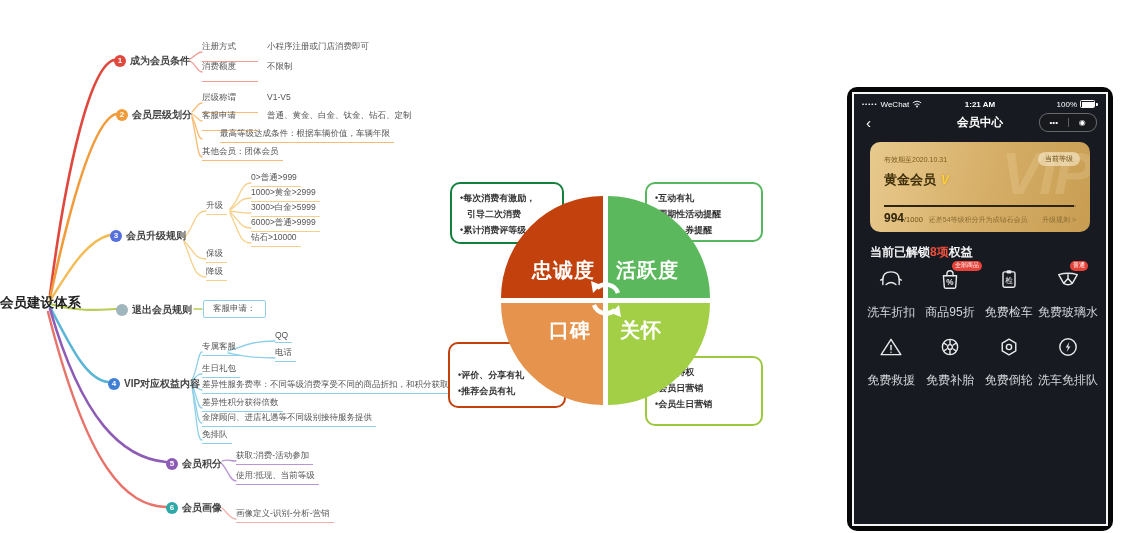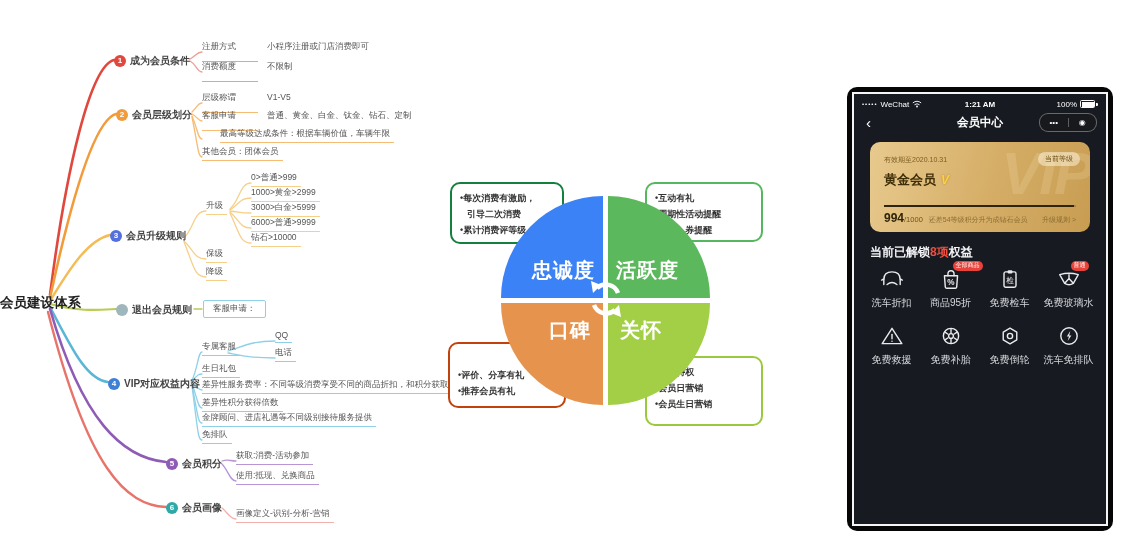--- a/index.html
+++ b/index.html
@@ -54,21 +54,21 @@
   .gc-row{position:absolute;left:14px;right:14px;top:69px;display:flex;align-items:baseline}
   .gc-pts{font-size:12px;font-weight:800;color:#2f2508}
   .gc-total{font-size:7.5px;color:#6d5419}
   .gc-hint{margin-left:6px;font-size:7px;color:#8a6d33}
   .gc-link{margin-left:auto;font-size:7px;color:#8a6d33;cursor:default}
   .ben-title{position:absolute;left:16px;top:150px;font-size:12px;font-weight:700;color:#f2f3f5}
   .ben-title .hl{color:#f04f3e}
   .ben-grid{position:absolute;left:8px;right:8px;top:172px;display:grid;grid-template-columns:repeat(4,1fr);row-gap:13px}
   .ben-cell{display:flex;flex-direction:column;align-items:center}
   .ben-ic{position:relative;width:26px;height:26px;display:flex;align-items:center;justify-content:center}
-  .ben-lbl{margin-top:4px;font-size:10px;color:#d6d8dc;white-space:nowrap}
+  .ben-lbl{margin-top:12px;font-size:12px;color:#d6d8dc;white-space:nowrap}
   .ben-badge{position:absolute;top:-5px;left:15px;background:#e8433a;color:#fff;font-size:6px;line-height:1.3;padding:1px 3px;border-radius:5px;white-space:nowrap}
 </style>
 </head>
 <body>
 
 <svg id="mindmap-svg" class="abs" width="1124" height="533">
   <g fill="none" stroke-linecap="round">
 
     <path d="M50,295 C66,170 90,66 114,60" stroke="#e0473d" stroke-width="2.6"></path>
     <path d="M50,298 C70,205 94,120 116,114" stroke="#f29b3a" stroke-width="2.6"></path>
@@ -227,21 +227,21 @@
   <span class="mm-flat ul-cyan">金牌顾问、进店礼遇等不同级别接待服务提供</span>
 </div>
 <div class="mm-row" style="left:202px;top:429px">
   <span class="mm-flat ul-cyan">免排队</span>
 </div>
 
 <div class="mm-row" style="left:236px;top:450px">
   <span class="mm-flat ul-pur">获取:消费-活动参加</span>
 </div>
 <div class="mm-row" style="left:236px;top:470px">
-  <span class="mm-flat ul-pur">使用:抵现、兑换商品</span>
+  <span class="mm-flat ul-pur">使用:抵现、当前等级</span>
 </div>
 
 <div class="mm-row" style="left:236px;top:508px">
   <span class="mm-flat ul-pink">画像定义-识别-分析-营销</span>
 </div>
 
 <div class="abs quad-wrap">
   <div class="callout" style="left:5px;top:12px;width:114px;height:62px;border:2px solid #15803d">
     <div>•每次消费有激励，</div>
     <div class="indent">引导二次消费</div>
@@ -256,21 +256,21 @@
     <div>•评价、分享有礼</div>
     <div>•推荐会员有礼</div>
   </div>
   <div class="callout" style="left:200px;top:186px;width:118px;height:70px;border:2px solid #9cc83e">
     <div>•会员特权</div>
     <div>•会员日营销</div>
     <div>•会员生日营销</div>
   </div>
 
   <div class="circle-grid">
-    <div class="quadrant" style="background:#3b82f6;border-top-left-radius:102px">
+    <div class="quadrant" style="background:#c2410c;border-top-left-radius:102px">
       <span class="q-label" style="right:8px;bottom:14px">忠诚度</span>
     </div>
     <div class="quadrant" style="background:#5cb85c;border-top-right-radius:102px">
       <span class="q-label" style="left:8px;bottom:14px">活跃度</span>
     </div>
     <div class="quadrant" style="background:#e6944d;border-bottom-left-radius:102px">
       <span class="q-label" style="right:12px;top:14px">口碑</span>
     </div>
     <div class="quadrant" style="background:#a2cf45;border-bottom-right-radius:102px">
       <span class="q-label" style="left:12px;top:14px">关怀</span>

